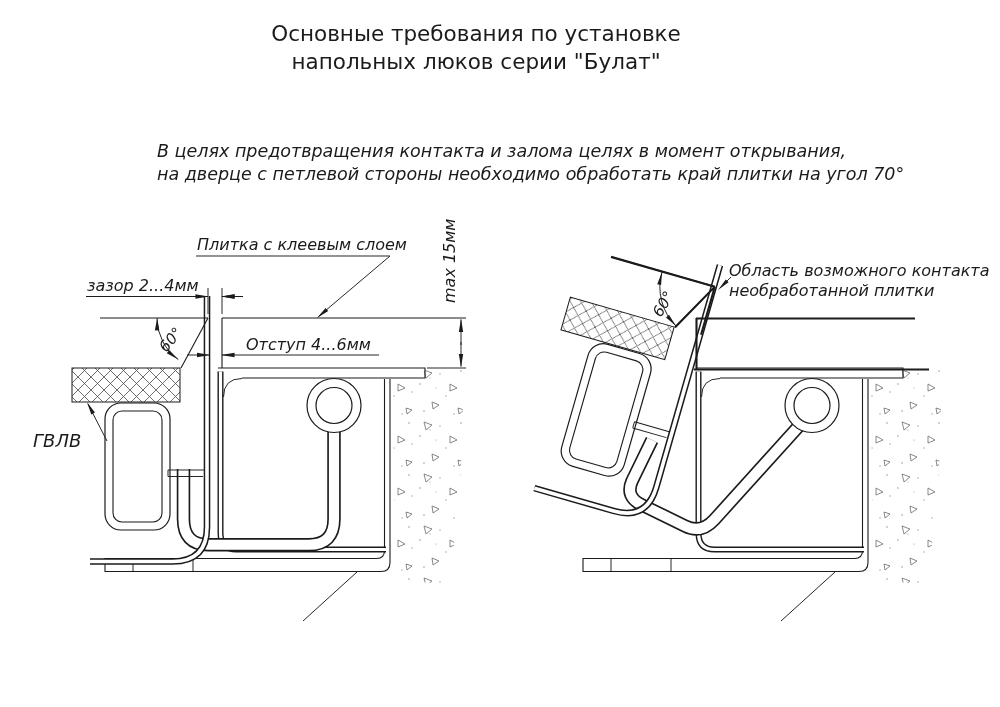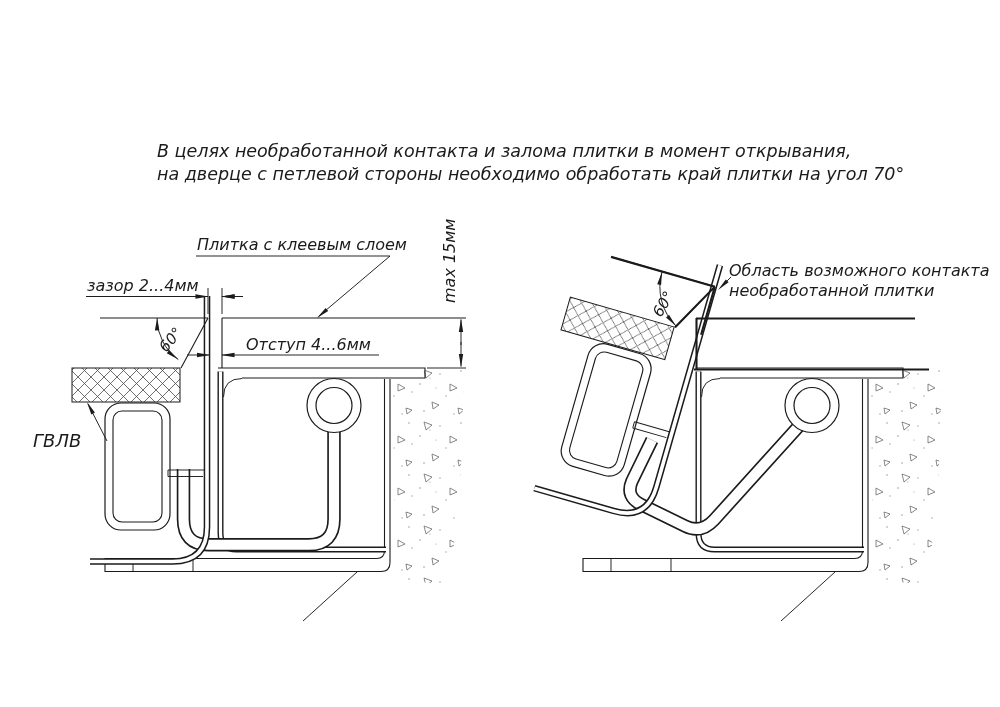--- a/index.html
+++ b/index.html
@@ -23,22 +23,23 @@
   .ah{fill:#1b1b1b;stroke:none;}
   .lbl{font-family:"DejaVu Sans",sans-serif;font-style:italic;font-size:16px;fill:#1b1b1b;}
   .lbl-big{font-family:"DejaVu Sans",sans-serif;font-style:italic;font-size:18px;fill:#1b1b1b;}
   .lbl-ang{font-family:"DejaVu Sans",sans-serif;font-style:italic;font-size:15px;fill:#1b1b1b;}
 </style>
 </head>
 <body>
 
 <div id="page">
 
+  <div id="title"><span>Основные требования по установке</span><br><span>напольных люков серии "Булат"</span></div>
 
-  <div id="note"><span>В целях необработанной контакта и залома плитки в момент открывания,</span><br><span>на дверце с петлевой стороны необходимо обработать край плитки на угол 70°</span></div>
+  <div id="note"><span>В целях предотвращения контакта и залома целях в момент открывания,</span><br><span>на дверце с петлевой стороны необходимо обработать край плитки на угол 70°</span></div>
 
   <svg width="1000" height="707" viewBox="0 0 1000 707">
     <defs>
       <marker id="arr" viewBox="0 0 14 6" refX="13.2" refY="3" markerWidth="14" markerHeight="6" orient="auto">
         <path d="M0,0.7 L14,3 L0,5.3 Z" fill="#1b1b1b"></path>
       </marker>
       <pattern id="xh" width="13" height="13" patternUnits="userSpaceOnUse">
         <path d="M0,0 L13,13 M13,0 L0,13" stroke="#4a4a4a" stroke-width="0.8" fill="none"></path>
       </pattern>
       <pattern id="conc" width="52" height="52" patternUnits="userSpaceOnUse">

